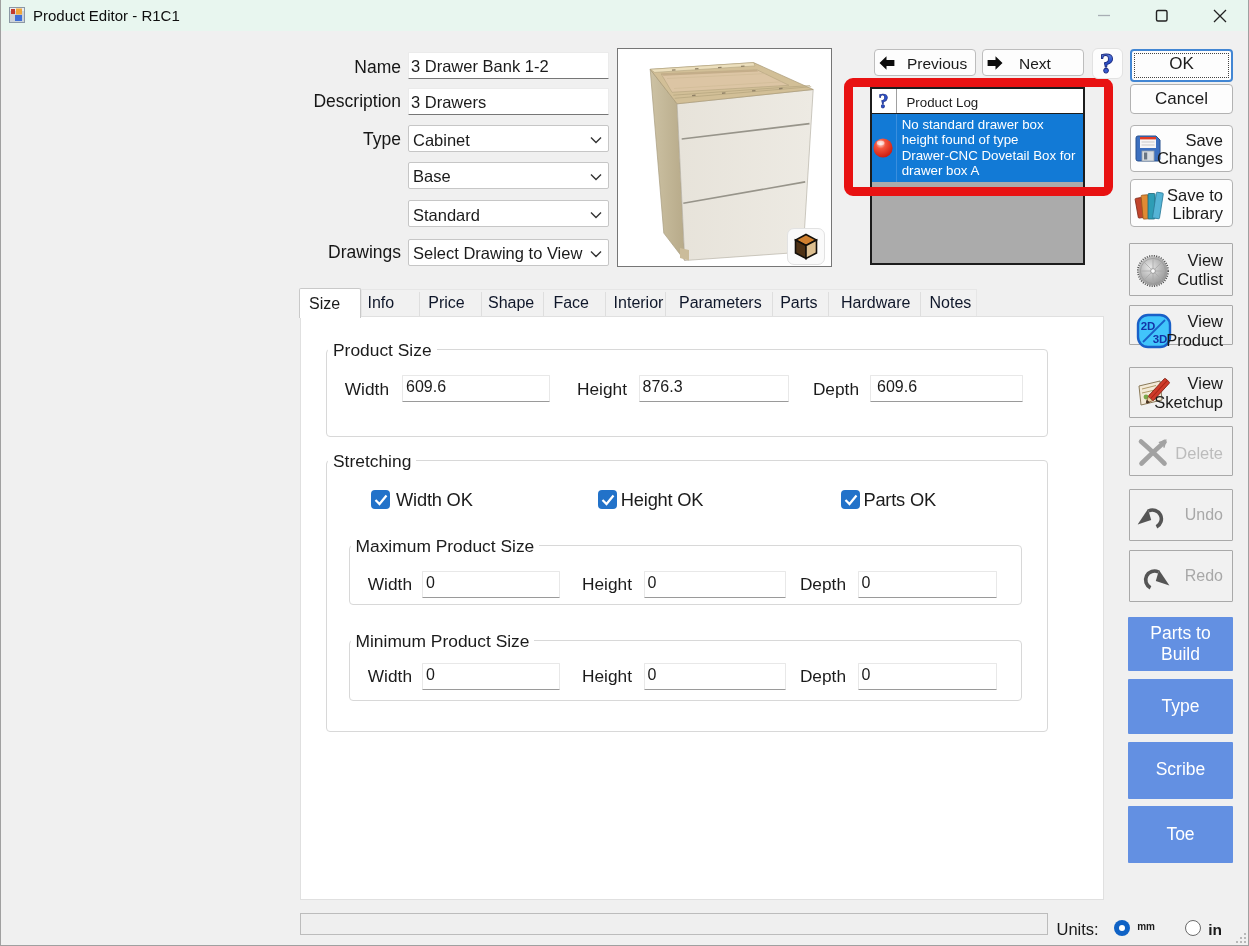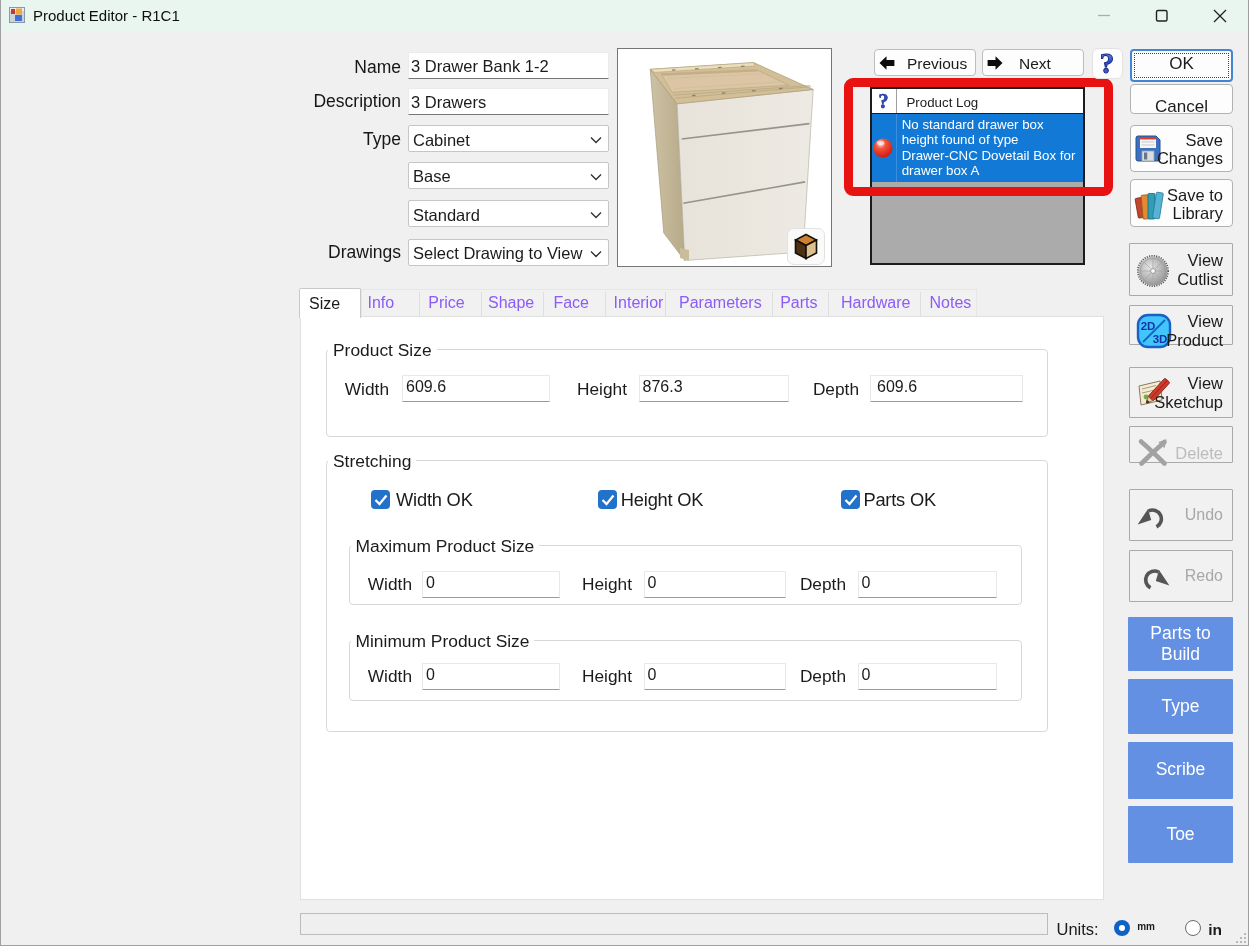--- a/index.html
+++ b/index.html
@@ -16,21 +16,21 @@
 .rbtn2 { left:1129px; width:104px; background:#f1f1f1; border:1px solid #a9a9a9; border-radius:1px; font-size:16.5px; }
 .bluebtn { left:1128px; width:105px; background:#6390e2; color:#fff; font-size:17.5px; text-align:center; border-radius:1px; }
 .btxt { position:absolute; right:9px; text-align:right; line-height:18.5px; font-size:16.5px; }
 .gbox { border:1px solid #d8d8d8; border-radius:4px; }
 .glabel { position:absolute; top:-10px; left:1px; background:#fff; padding:0 5px; font-size:17.4px; white-space:nowrap; }
 .ftbox { height:27px; background:#fff; border:1px solid #e8e8e8; border-bottom:1px solid #9a9a9a; font-size:16px; padding:2px 3px 0 3px; border-radius:1px; }
 .flab2 { font-size:17.3px; position:absolute; text-align:right; width:90px; }
 .cbx { width:19px; height:19px; background:#2272c9; border-radius:4px; position:absolute; }
 .cbx svg { position:absolute; left:3px; top:4px; }
 .cblab { position:absolute; font-size:18.3px; letter-spacing:-0.2px; }
-.tabtxt { position:absolute; font-size:16px; color:#8b5cf6; }
+.tabtxt { position:absolute; font-size:16px; color:#0f172a; }
 .sep { position:absolute; top:292px; height:24px; width:1px; background:#dedede; }
 </style>
 </head>
 <body>
 
 <div class="abs" style="left:0;top:0;width:1249px;height:946px;border:1px solid #a0a0a0;border-top:none;z-index:99;pointer-events:none"></div>
 
 <div class="abs" id="titlebar"></div>
 <div class="abs" id="titletext">Product Editor - R1C1</div>
 <svg class="abs" style="left:9px;top:7px" width="17" height="17" viewBox="0 0 17 17">
@@ -164,21 +164,21 @@
   <ellipse cx="7.6" cy="5" rx="3.8" ry="2.2" fill="#ffffff" opacity="0.55"></ellipse>
 </svg>
 <div class="abs" style="left:901.7px;top:117px;width:186px;font-size:13.3px;line-height:15.4px;color:#fff">No standard drawer box<br>height found of type<br>Drawer-CNC Dovetail Box for<br>drawer box A</div>
 
 <div class="abs" style="left:844px;top:77.5px;width:269px;height:118.5px;border:9px solid #e81212;border-radius:9px;z-index:50"></div>
 
 <div class="abs rbtn" style="top:49px;height:33px;border:2px solid #4286d3">
   <div style="position:absolute;left:2px;top:2px;right:2px;bottom:2px;border:1px dotted #444"></div>
   <div style="text-align:center;padding-top:3px">OK</div>
 </div>
-<div class="abs rbtn" style="top:84.4px;height:29.6px;text-align:center;padding-top:12px">Cancel</div>
+<div class="abs rbtn" style="top:84.4px;height:29.6px;text-align:center;padding-top:4px">Cancel</div>
 <div class="abs rbtn" style="top:124.6px;height:47px">
   <svg style="position:absolute;left:3px;top:8px" width="28" height="29" viewBox="0 0 28 29">
     <path d="M2,4 Q2,2 4,2 L22,2 L26,6 L26,25 Q26,27 24,27 L4,27 Q2,27 2,25 Z" fill="#3c70c0" stroke="#28508e" stroke-width="1"></path>
     <rect x="6" y="3" width="16" height="11" fill="#f6f6f6"></rect>
     <rect x="6" y="3" width="16" height="2.4" fill="#e23b24"></rect>
     <line x1="7.5" y1="8" x2="20.5" y2="8" stroke="#c9c9c9" stroke-width="1"></line>
     <line x1="7.5" y1="11" x2="20.5" y2="11" stroke="#c9c9c9" stroke-width="1"></line>
     <rect x="8" y="17" width="12" height="10" fill="#d8dde2" stroke="#9aa2ab" stroke-width="0.8"></rect>
     <rect x="10" y="18.5" width="3.2" height="7" fill="#6a7683"></rect>
   </svg>
@@ -227,21 +227,21 @@
     <circle cx="18" cy="22" r="2.2" fill="#d98a3a"></circle>
     <g transform="rotate(-47.5 22 20)">
       <rect x="15.5" y="16.5" width="25" height="6.8" rx="1.2" fill="#cf3b2a" stroke="#7e2216" stroke-width="0.8"></rect>
       <line x1="15.5" y1="19.9" x2="40" y2="19.9" stroke="#a82517" stroke-width="1"></line>
       <polygon points="9.5,19.8 15.5,16.8 15.5,22.8 Z" fill="#ecd2a6" stroke="#8a5a30" stroke-width="0.7"></polygon>
       <polygon points="9.6,19 12.4,17.6 12.4,22.1 9.6,20.6" fill="#463222"></polygon>
     </g>
   </svg>
   <div class="btxt" style="top:6px">View<br>Sketchup</div>
 </div>
-<div class="abs rbtn2" style="top:426px;height:37px">
+<div class="abs rbtn2" style="top:426px;height:50px">
   <svg style="position:absolute;left:7px;top:10px" width="32" height="32" viewBox="0 0 32 32">
     <path d="M4,4.5 Q15,14 27.5,26.5 M27.5,5 Q16,15 4.5,26.5" stroke="#a2a2a2" stroke-width="4.6" stroke-linecap="round" fill="none"></path>
     <path d="M22.5,5.5 L28.5,3.5 L27,10" stroke="#a2a2a2" stroke-width="1.6" fill="none" stroke-linecap="round"></path>
   </svg>
   <div class="btxt" style="top:17px;color:#bcbcbc">Delete</div>
 </div>
 <div class="abs rbtn2" style="top:489px;height:52px">
   <svg style="position:absolute;left:7px;top:15px" width="33" height="24" viewBox="0 0 33 24">
     <path d="M11.5,6 A8.4,8.4 0 1 1 19.5,21.8" stroke="#555" stroke-width="3.6" fill="none"></path>
     <polygon points="11,4 14.2,15 0.6,19.5" fill="#555"></polygon>

